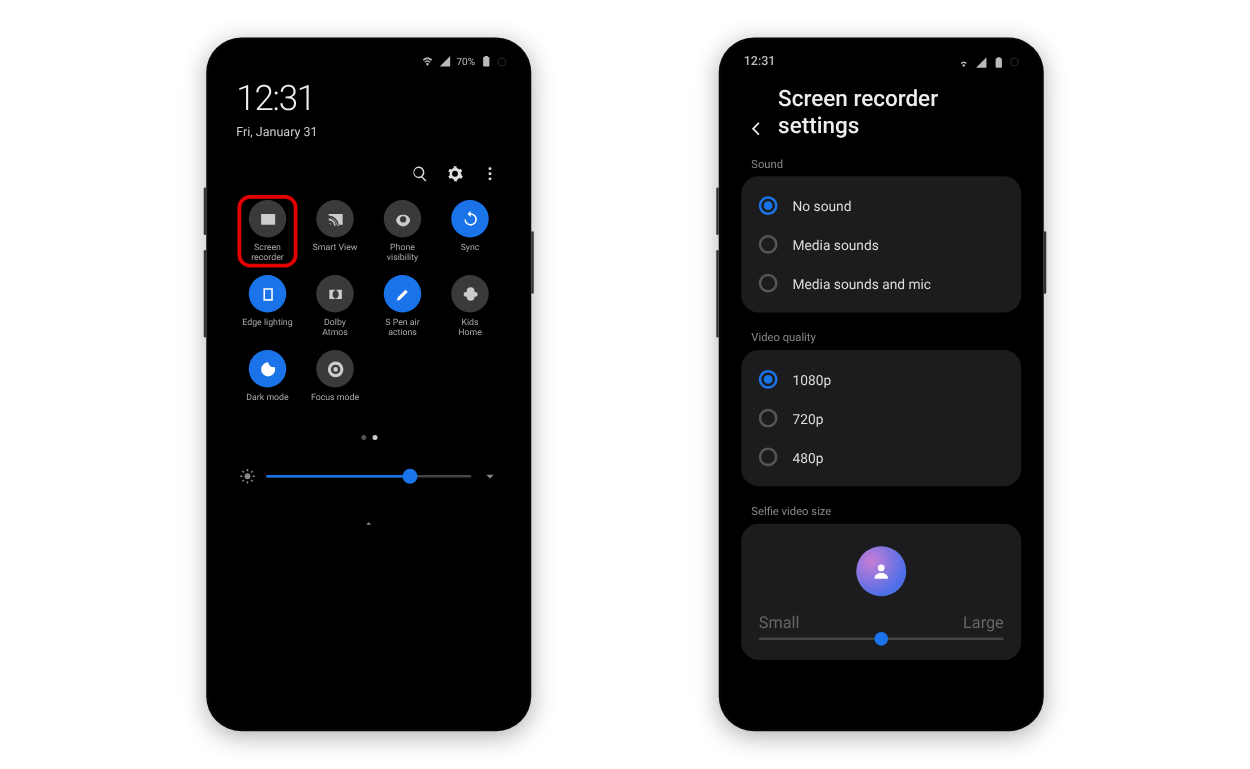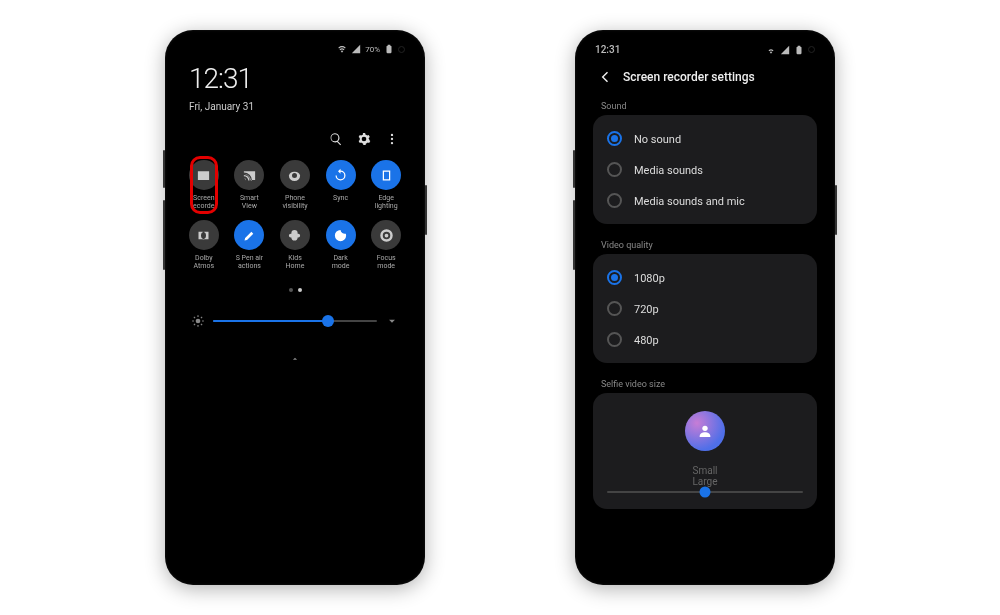--- a/index.html
+++ b/index.html
@@ -49,22 +49,22 @@
   
   .clock-block { padding: 6px 16px; }
   .time { font-size: 28px; font-weight: 300; color: #eee; letter-spacing: -1px; }
   .date { font-size: 10px; color: #ccc; margin-top: 6px; }
   .action-row {
     display: flex; justify-content: flex-end; gap: 14px; padding: 14px 18px 6px; align-items:center;
   }
   .action-row svg { width: 14px; height: 14px; fill: #ddd; }
   .tiles {
     display: grid;
-    grid-template-columns: repeat(5, 1fr);
-    gap: 10px 12px;
+    grid-template-columns: repeat(4, 1fr);
+    gap: 10px 0;
     padding: 8px 14px;
   }
   .tile {
     display: flex; flex-direction: column; align-items: center; gap: 4px;
     position: relative;
   }
   .tile-circle {
     width: 30px; height: 30px; border-radius: 50%;
     background: #3a3a3a;
     display: flex; align-items: center; justify-content: center;
@@ -100,22 +100,22 @@
   .bottom-actions {
     display: flex; justify-content: flex-end; gap: 18px; padding: 10px 18px 0;
   }
   .bottom-actions .chip { display:flex; align-items:center; gap:5px; color:#ccc; font-size:9px; }
   .bottom-actions svg { width:11px; height:11px; fill:#ccc; }
   .nav-bar { display:flex; justify-content:center; padding-top:14px; }
   .nav-bar svg { width:10px; height:10px; fill:#888; }
 
   
   .settings-header {
-    display:flex; align-items:center; gap:10px; padding:12px 14px 10px;
-    font-size:12px; font-weight:500; color:#eee;
+    display:flex; align-items:flex-end; gap:10px; padding:12px 14px 10px;
+    font-size:18px; font-weight:500; color:#eee;
   }
   .settings-header svg { width:16px; height:16px; fill:#eee; }
   .section-label { font-size:9px; color:#888; padding:6px 18px 4px; }
   .card {
     background:#1c1c1e; border-radius:14px; margin:0 10px 10px; padding:8px 10px;
   }
   .radio-row {
     display:flex; align-items:flex-end; gap:12px; padding:8px 4px;
   }
   .radio {
@@ -127,21 +127,21 @@
     content:""; width:7px; height:7px; border-radius:50%; background:#1a73e8;
   }
   .radio-label { font-size:11px; color:#ddd; }
   .selfie-card { text-align:center; padding:12px 14px 16px; position:relative; }
   .avatar-circle {
     width:40px; height:40px; border-radius:50%;
     background: radial-gradient(circle at 30% 30%, #c77dd6, #4f6fe8 70%);
     margin:6px auto 14px; display:flex; align-items:center; justify-content:center;
   }
   .avatar-circle svg { width:16px; height:16px; fill:#fff; }
-  .size-labels { display:flex; justify-content:space-between; font-size:10px; color:#666; margin-bottom:4px;flex-direction:column; }
+  .size-labels { display:flex; justify-content:space-between; font-size:13px; color:#666; margin-bottom:4px; }
   .size-slider { position:relative; height:2px; background:#444; border-radius:2px; }
   .size-slider .thumb {
     position:absolute; top:50%; left:50%; width:11px; height:11px;
     background:#1a73e8; border-radius:50%; transform:translate(-50%,-50%);
   }
   .side-btn-l { position:absolute; left:-2px; top:120px; width:2px; height:38px; background:#333; border-radius:2px; }
   .side-btn-l2 { position:absolute; left:-2px; top:170px; width:2px; height:70px; background:#333; border-radius:2px; }
   .side-btn-r { position:absolute; right:-2px; top:155px; width:2px; height:50px; background:#333; border-radius:2px; }
 </style>
 </head>

